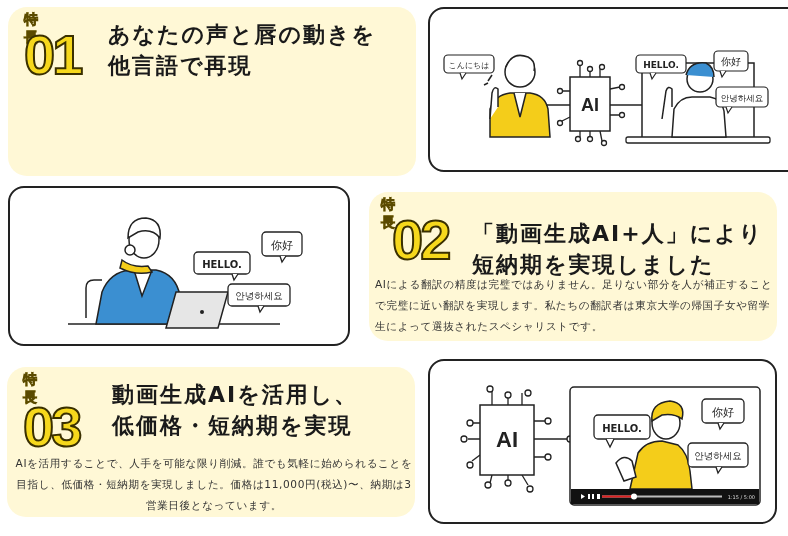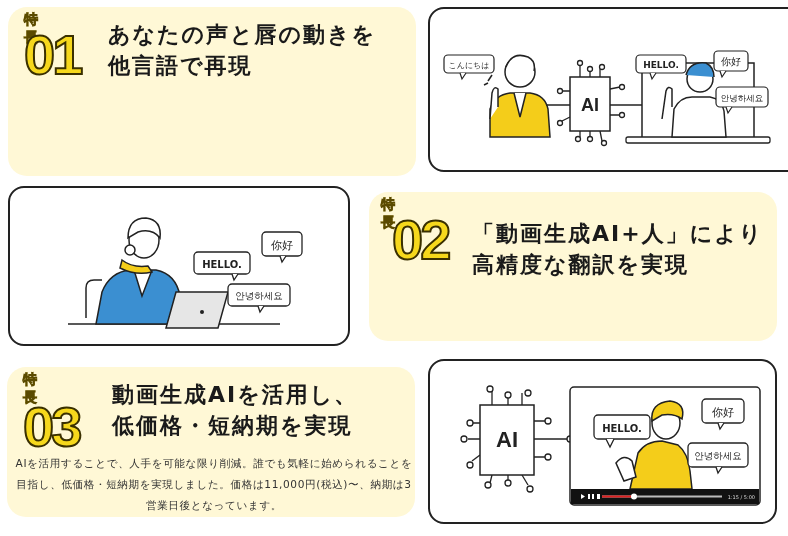--- a/index.html
+++ b/index.html
@@ -129,22 +129,23 @@
   </svg>
 </div>
 
 <div class="panel" style="left:369px;top:192px;width:408px;height:149px;">
   <div class="badge" style="left:12px;top:4px;">
     <span class="badge-label" style="left:0;top:0;">特長</span>
     <span class="badge-num" style="left:0;top:16px;margin-left:11px;">02</span>
   </div>
   <div class="title" style="left:103px;top:26px;">
     <div>「動画生成AI+人」により</div>
-    <div>高精度な翻訳を実現</div>
-  </div>
+    <div>短納期を実現しました</div>
+  </div>
+  <div class="desc" style="left:6px;top:82px;width:400px;">AIによる翻訳の精度は完璧ではありません。足りない部分を人が補正することで完璧に近い翻訳を実現します。私たちの翻訳者は東京大学の帰国子女や留学生によって選抜されたスペシャリストです。</div>
 </div>
 
 <div class="panel" style="left:7px;top:367px;width:408px;height:150px;">
   <div class="badge" style="left:16px;top:4px;">
     <span class="badge-label" style="left:0;top:0;">特長</span>
     <span class="badge-num" style="left:0;top:28px;">03</span>
   </div>
   <div class="title" style="left:105px;top:12px;">
     <div>動画生成AIを活用し、</div>
     <div>低価格・短納期を実現</div>

